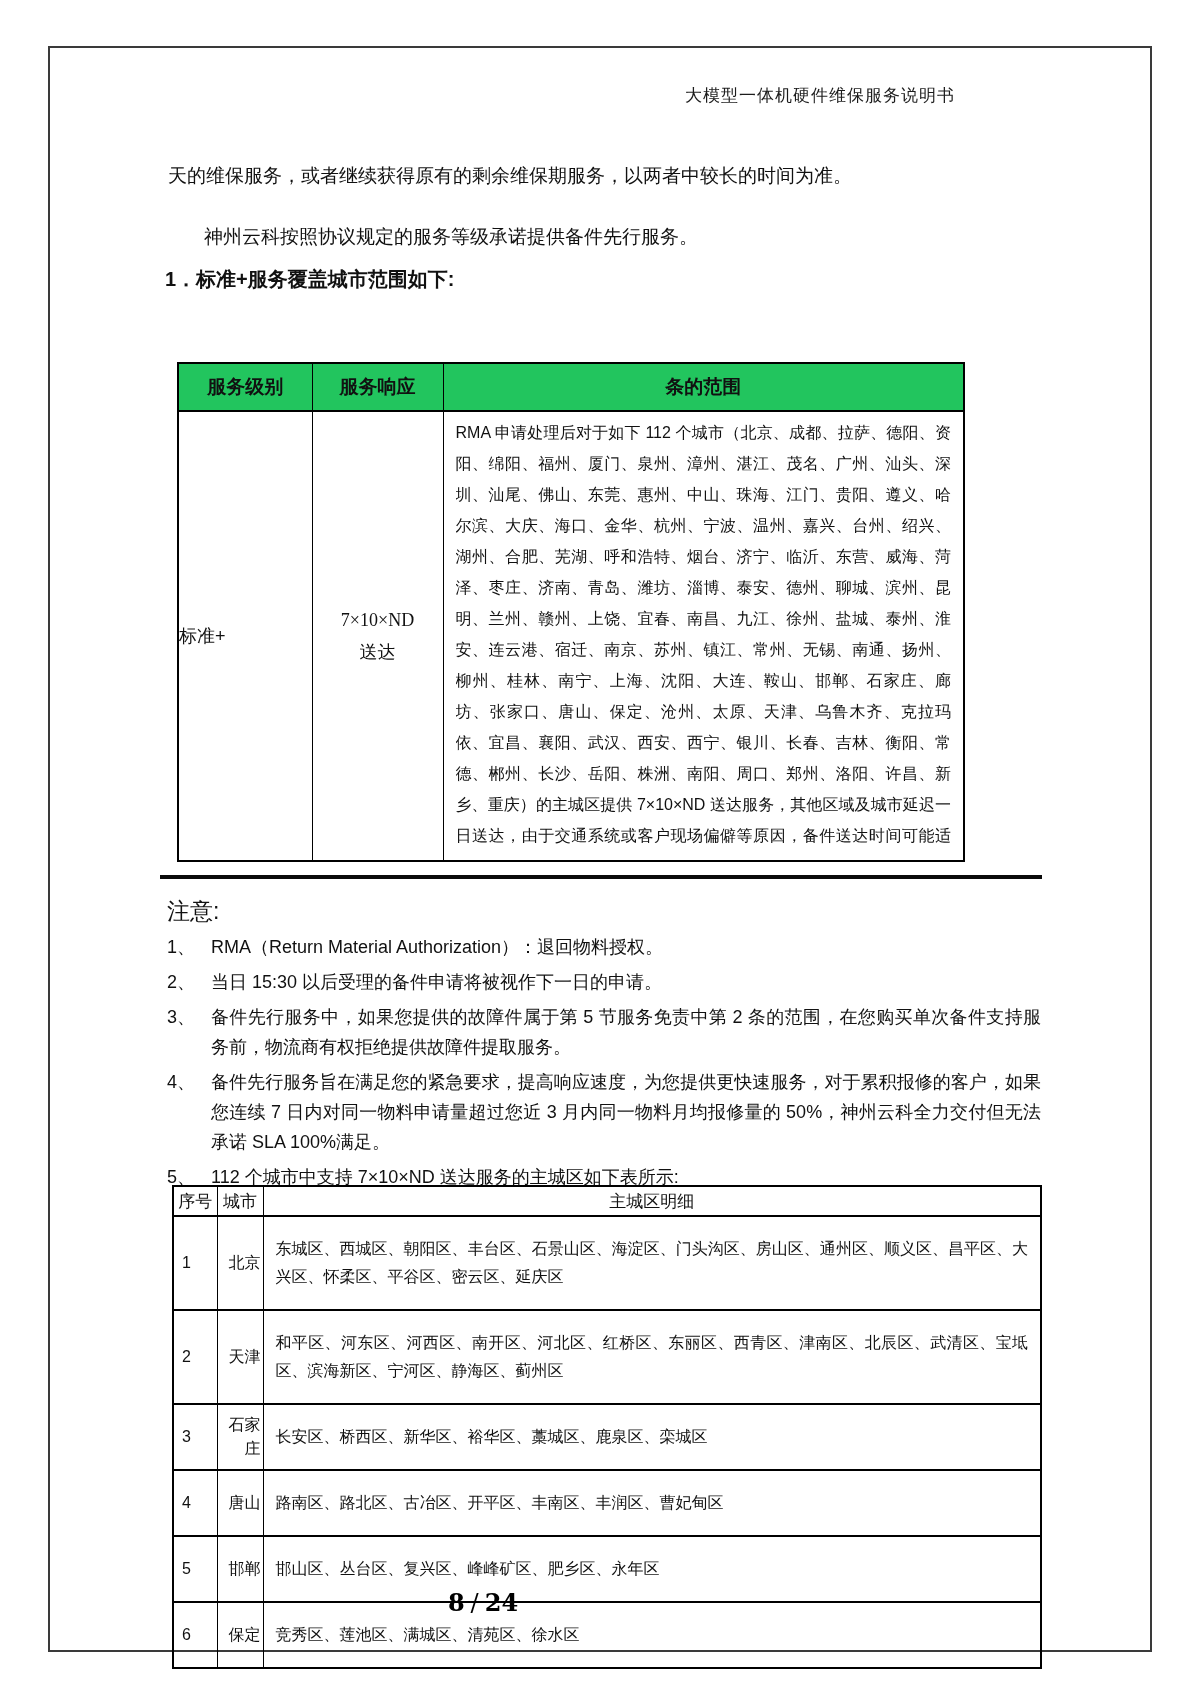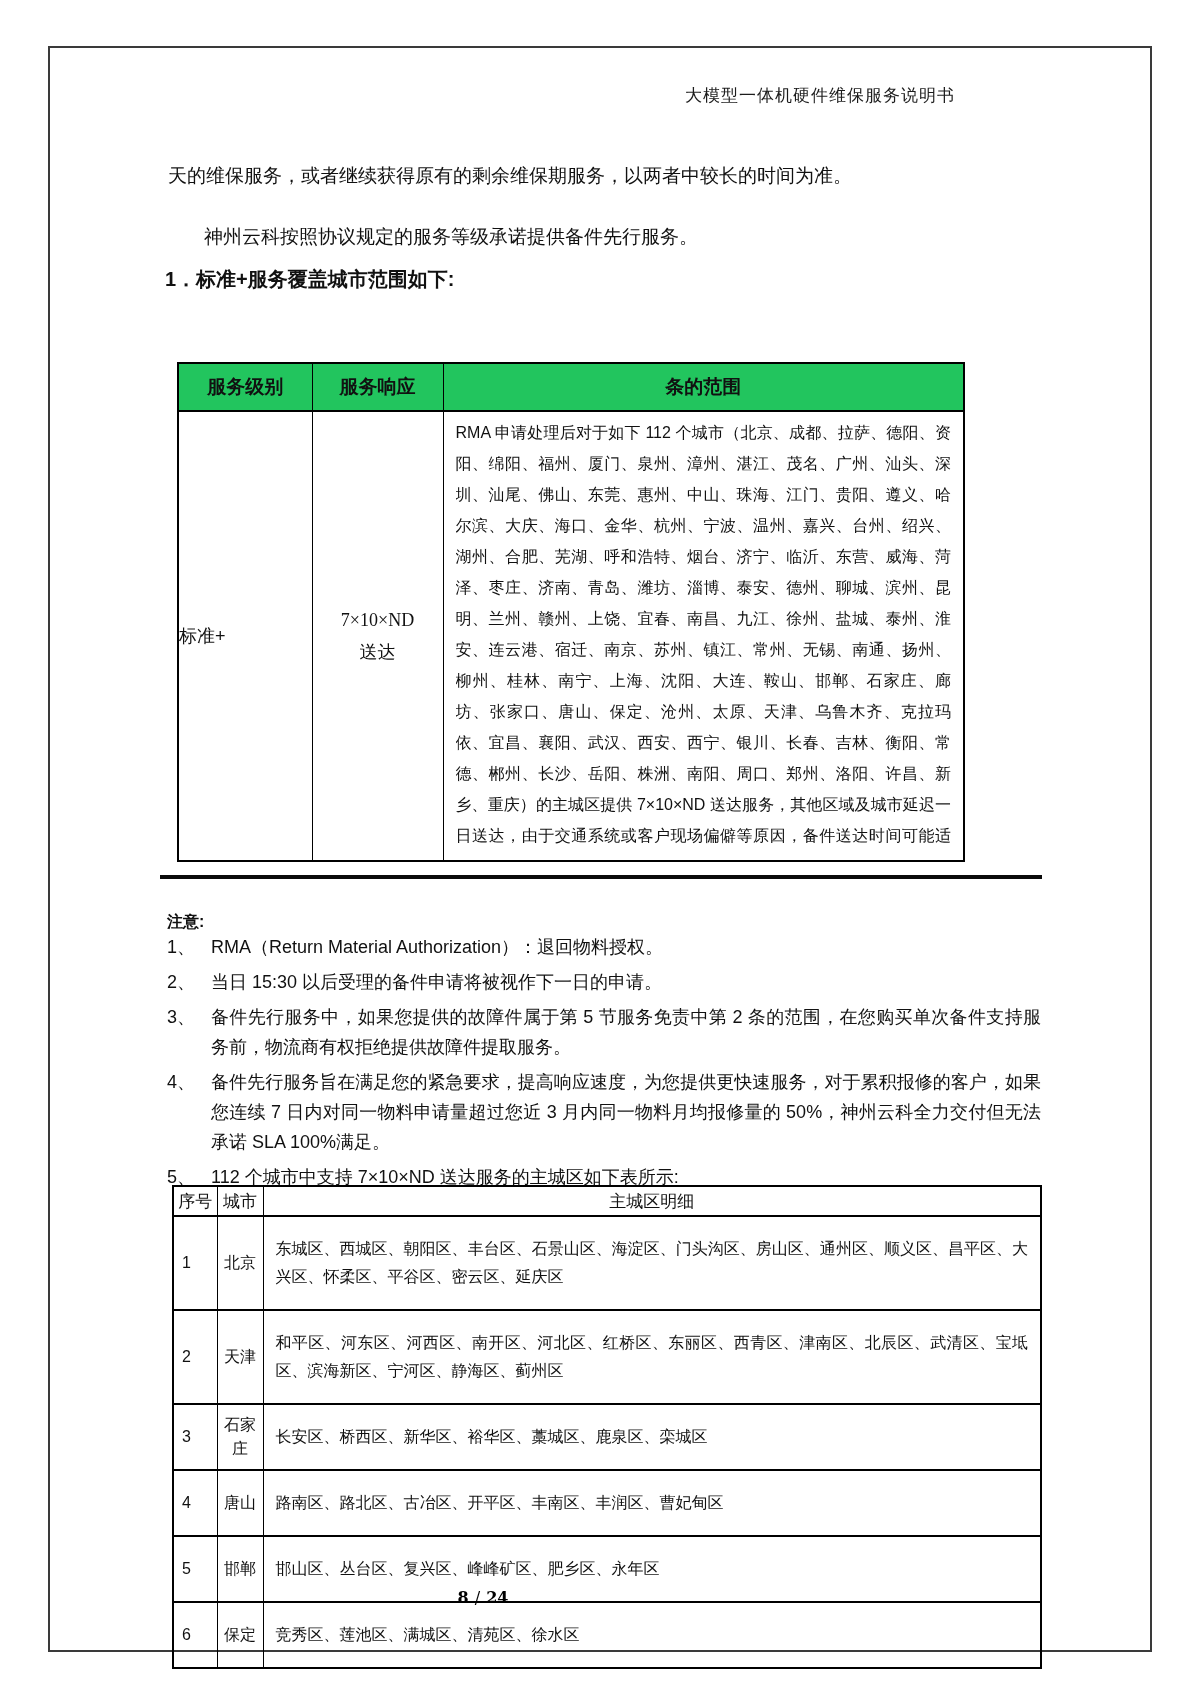--- a/index.html
+++ b/index.html
@@ -28,40 +28,40 @@
   .col-level { width:134px; } .col-resp { width:131px; } .col-city { width:521px; }
   .cell-level { text-align:left; font-size:18px; }
   .cell-resp  { text-align:center; font-size:18px; line-height:32px;font-family:Liberation Serif, serif; }
   .cell-city  { padding:5px 12px; vertical-align:top; }
   .city-text  { font-size:16px; line-height:31px; height:438px; overflow:hidden;
                 text-align:justify; }
 
   .thick-rule { position:absolute; left:160px; top:875px; width:882px; height:4px; background:#0a0a0a; }
 
   
-  .notes-heading { position:absolute; left:167px; top:896px; font-size:16px; font-weight:bold;margin-top:16px; }
+  .notes-heading { position:absolute; left:167px; top:896px; font-size:23px; font-weight:normal; }
   .notes-list { position:absolute; left:167px; top:932px; width:874px; list-style:none; }
   .note-item { display:flex; margin-bottom:5px; font-size:18px; line-height:30px; }
   .note-num  { width:44px; flex:0 0 44px; }
   .note-text { flex:1; text-align:justify; }
 
   
   .dist-table { position:absolute; left:172px; top:1185px; width:868px; table-layout:fixed;
                 border:2px solid #000; }
   .dist-table th, .dist-table td { border:1px solid #000; border-top-width:2px; border-bottom-width:2px; }
   .dist-table th { height:30px; font-size:17px; font-weight:normal; text-align:center; vertical-align:middle;margin-top:30px; }
   .col-no { width:44px; } .col-city2 { width:46px; } .col-detail { width:778px; }
   .dist-table td { vertical-align:middle; font-size:16px; }
   .cell-no { padding-left:8px; }
-  .cell-city2 { text-align:center; line-height:24px; padding:2px; }
+  .cell-city2 { text-align:right; line-height:24px; padding:2px; }
   .cell-detail { padding:18px 12px; line-height:28px; text-align:justify; overflow:hidden; }
   tr.row-tall { height:64px; } tr.row-short { height:32px; }
 
   .doc-footer { position:absolute; top:1588px; left:0; width:966px; text-align:center;
-                font-family:"DejaVu Serif","Liberation Serif",serif; font-size:16px; color:#000; }
+                font-family:"DejaVu Serif","Liberation Serif",serif; font-size:24px; color:#000; }
   .doc-footer .pg { font-weight:bold; }
   .doc-footer .sep { font-weight:normal; padding:0 6px; }
 </style>
 </head>
 <body>
 
 <div class="page-border"></div>
 
 <div class="doc-header">大模型一体机硬件维保服务说明书</div>
 

